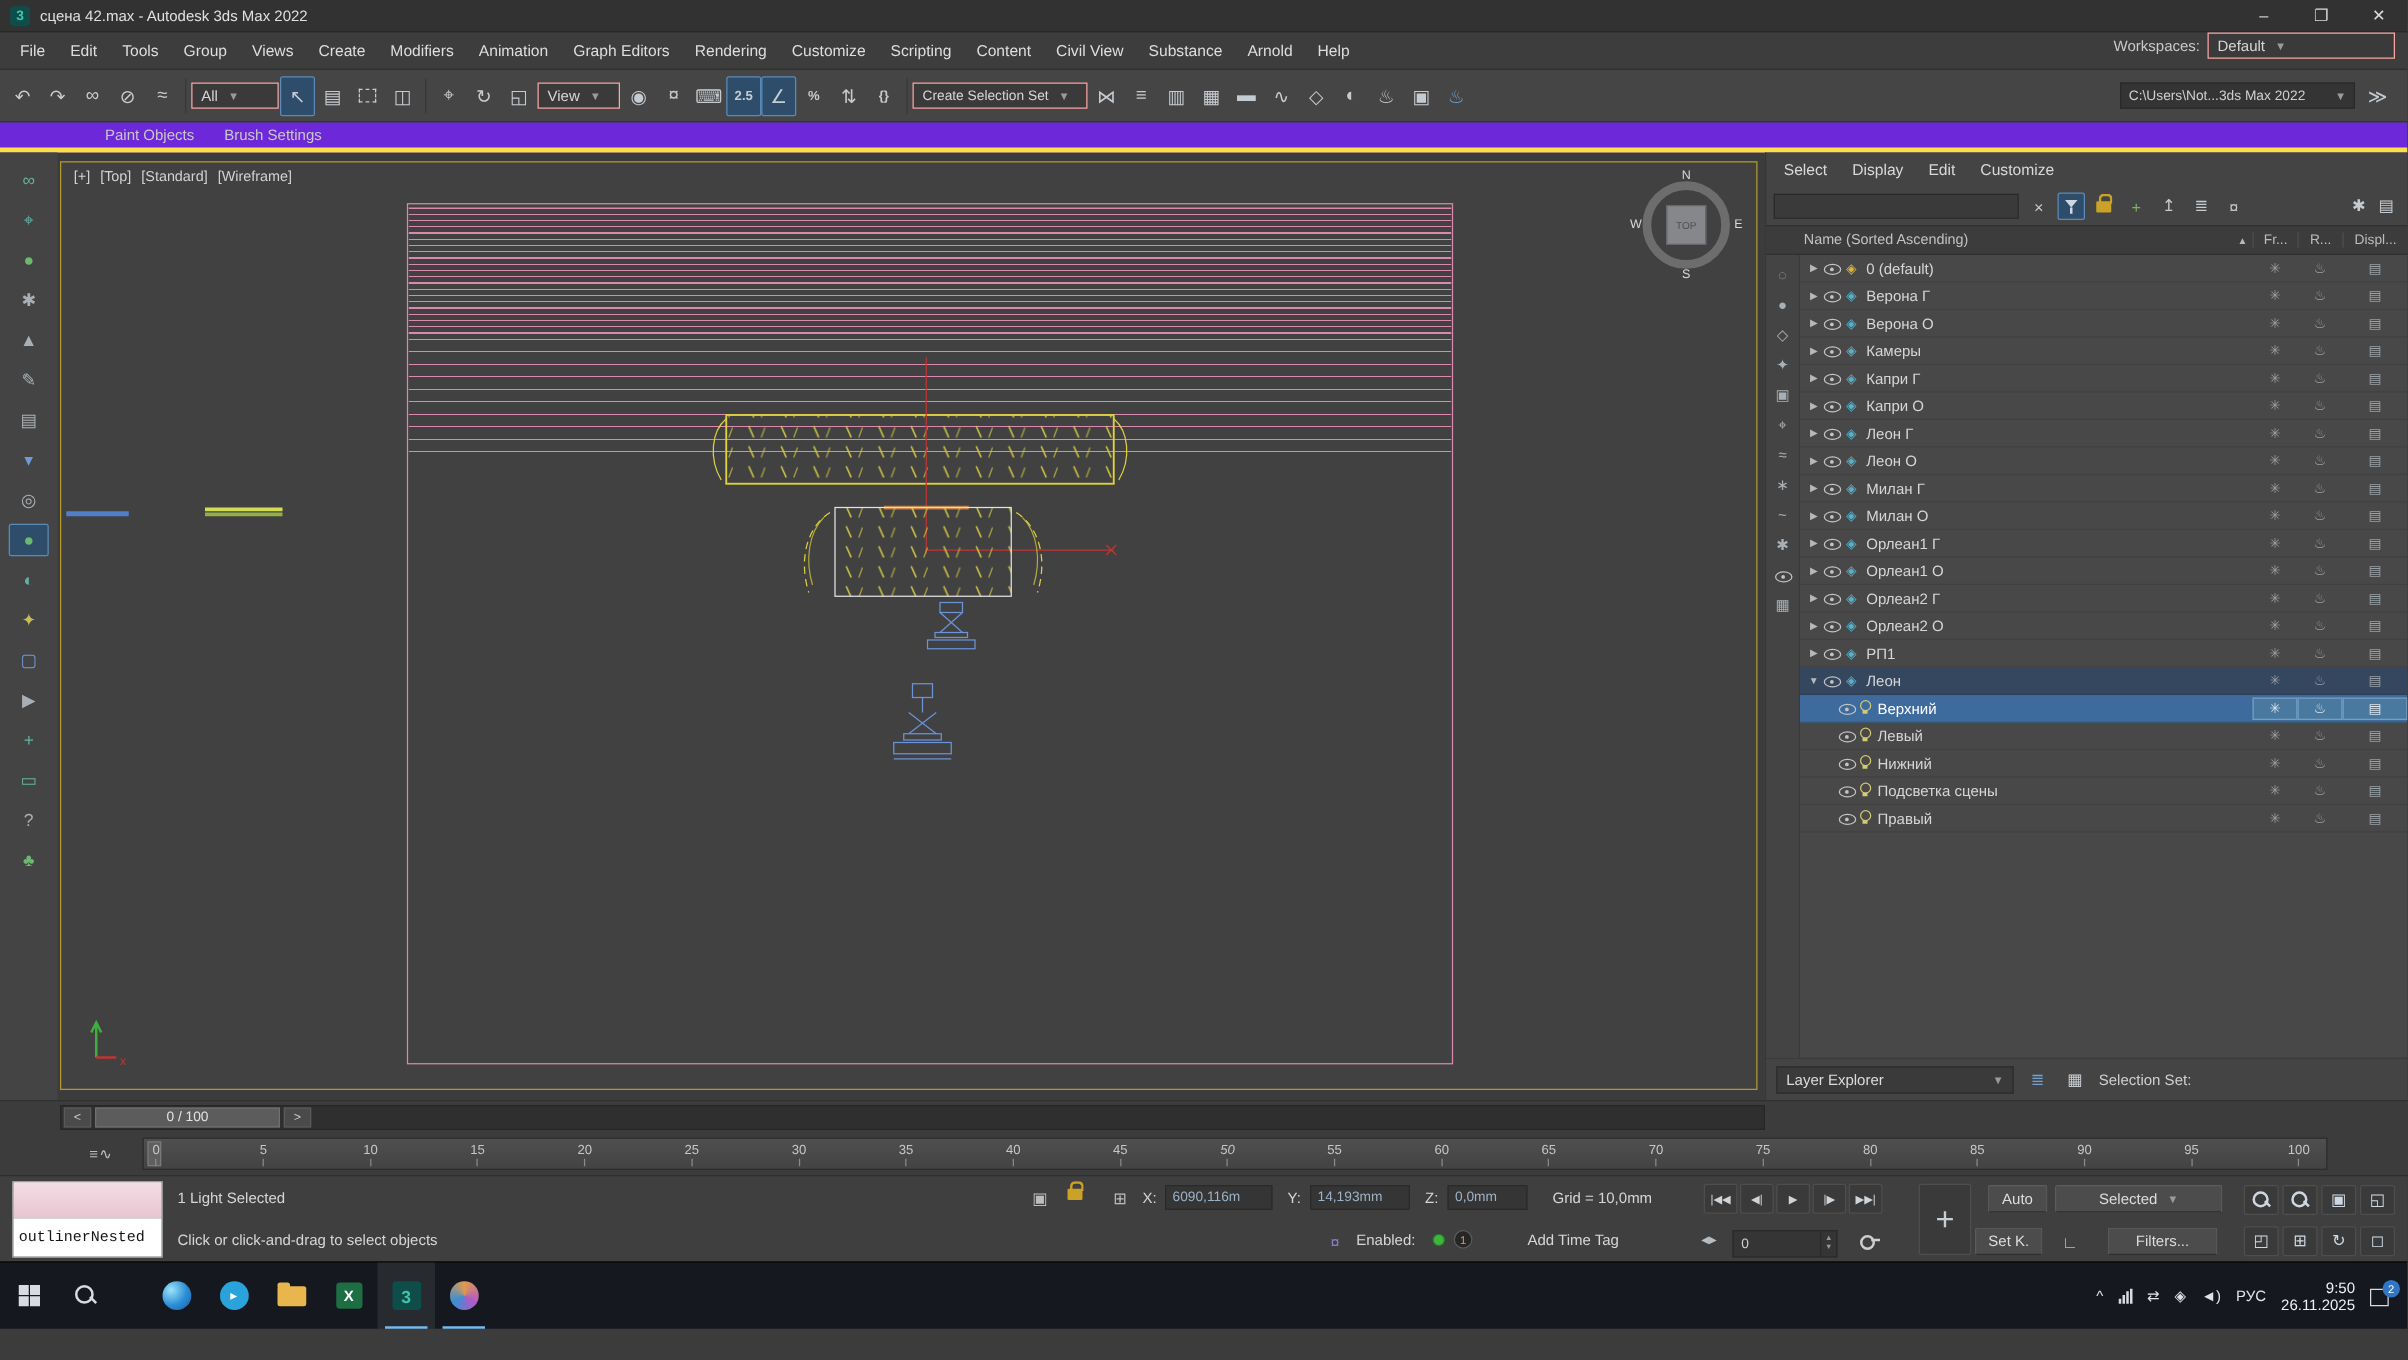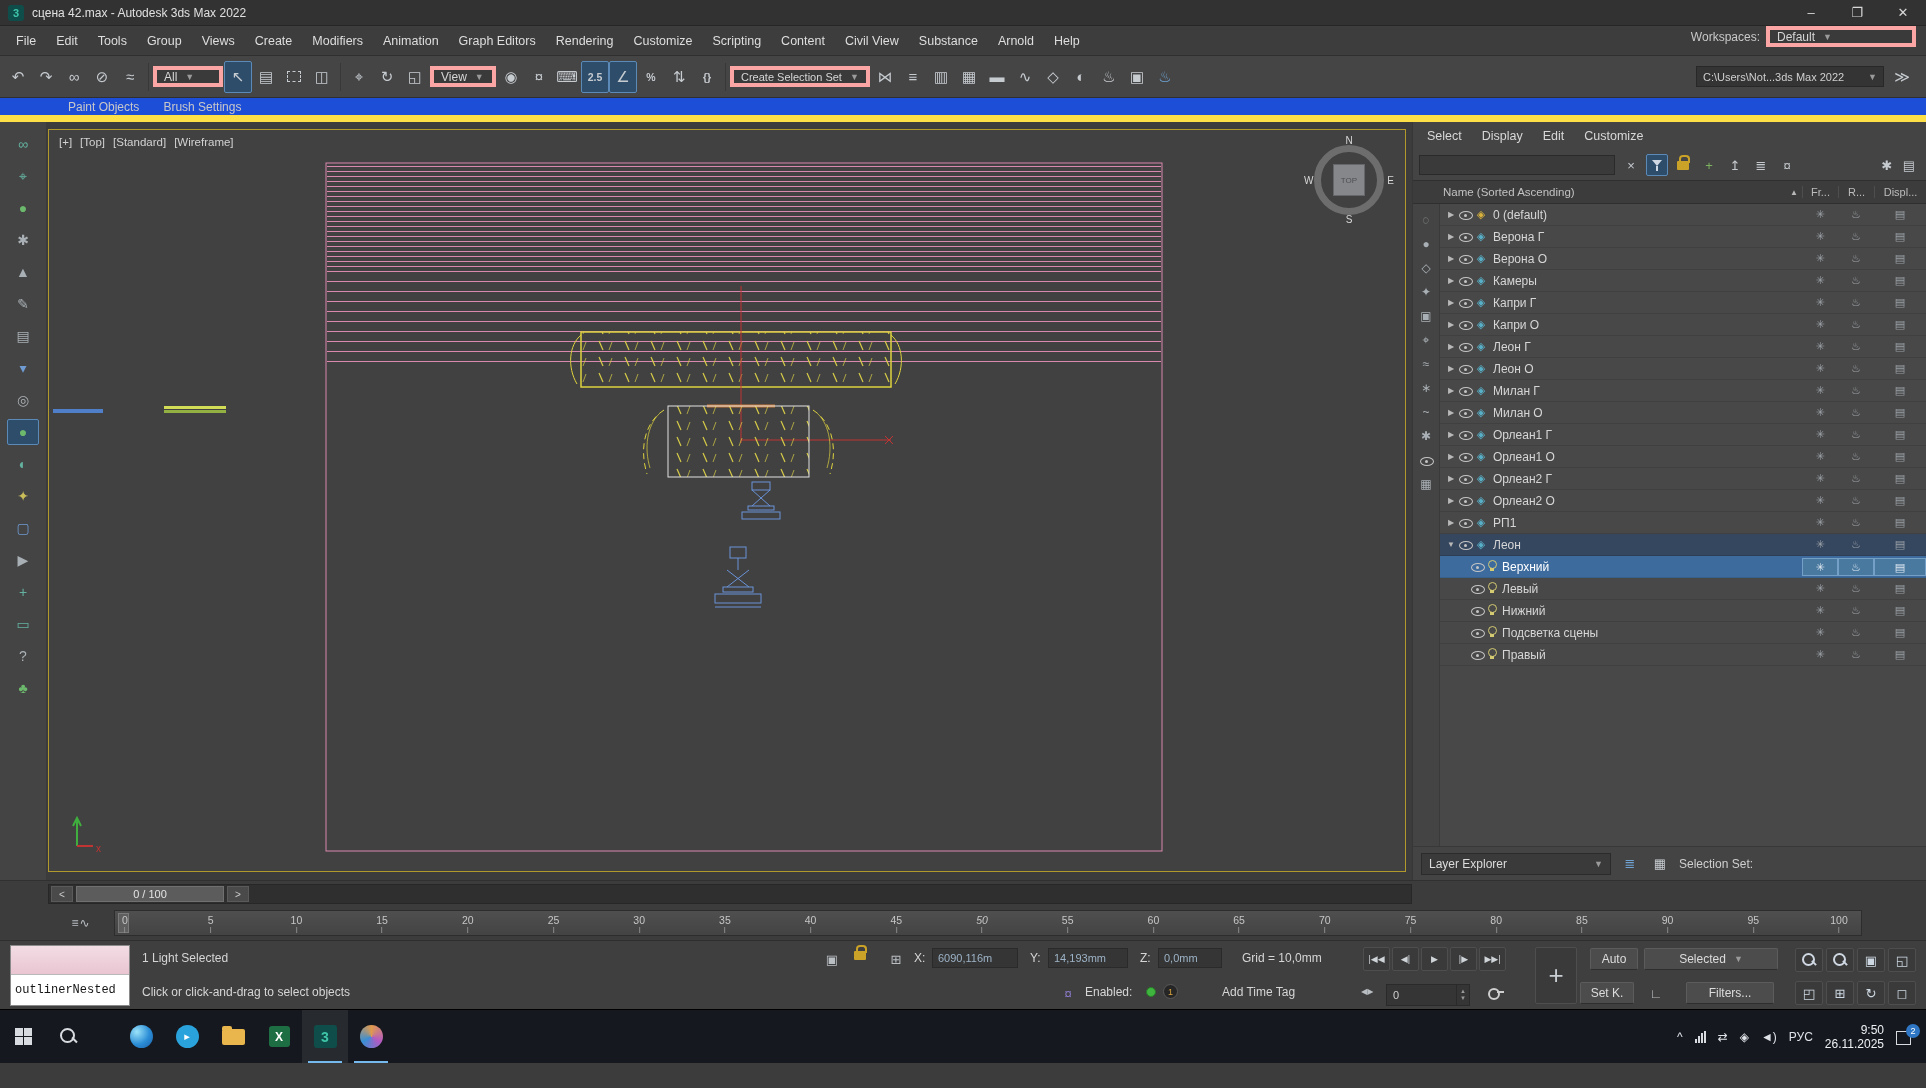--- a/index.html
+++ b/index.html
@@ -11,39 +11,39 @@
   .titlebar{height:26px;background:#323232;display:flex;align-items:center;border-bottom:1px solid #262626}
   .appico{width:16px;height:16px;margin:0 8px 0 8px;border-radius:3px;background:#0f4d4a;color:#3fc6a8;font-weight:bold;font-size:11px;display:flex;align-items:center;justify-content:center}
   .titletext{font-size:12px;color:#e0e0e0}
   .wincontrols{margin-left:auto;display:flex;height:100%}
   .winbtn{width:46px;height:100%;display:flex;align-items:center;justify-content:center;color:#d8d8d8;font-size:13px}
 
   
   .menubar{height:30px;background:#3d3d3d;display:flex;align-items:flex-start;border-bottom:1px solid #2f2f2f;padding-left:6px}
   .menu-item{padding:0 10px;font-size:12.5px;color:#dedede;line-height:30px}
   .workspaces{margin-left:auto;display:flex;align-items:center;gap:6px;padding-right:10px}
-  .dd{height:21px;background:#3a3a3a;border:4px solid #fca5a5;display:inline-flex;align-items:center;padding:0 7px;gap:8px;color:#d6d6d6;font-size:12px}
+  .dd{height:21px;background:#3a3a3a;border:1px solid #fca5a5;display:inline-flex;align-items:center;padding:0 7px;gap:8px;color:#d6d6d6;font-size:12px}
   .dd .car{color:#9a9a9a;font-size:9px}
 
   
   .toolbar{height:42px;background:#454545;display:flex;align-items:center;border-bottom:1px solid #2f2f2f;padding:0 4px;gap:1px}
   .tbi{display:inline-flex;align-items:center;justify-content:center;width:28px;height:32px;color:#c6cbd0;font-size:15px;border:1px solid transparent;border-radius:2px}
   .tbi.txt{font-size:10.5px;font-weight:bold}
   .tbi.active{background:#2e4d6b;border-color:#5b8ab8}
   .sep{width:1px;height:28px;background:#383838;margin:0 3px}
   .dashedbox{width:14px;height:11px;border:1px dashed #c6cbd0;display:inline-block}
   .pathgrp{margin-left:auto;display:flex;align-items:center;gap:4px;padding-right:6px}
   .pathfield{width:188px;height:21px;background:#343434;border:1px solid #282828;display:flex;align-items:center;padding:0 6px;gap:6px;font-size:11px;color:#cfcfcf}
   .pathfield .car{margin-left:auto;color:#9a9a9a;font-size:9px}
 
   
   .ribbontabs{height:25px;background:#454545;display:flex;align-items:flex-end;padding-left:56px;border-bottom:1px solid #3a3a3a}
   .rtab{padding:3px 14px;font-size:12px;color:#c4c4c4}
   .rtab.active{background:#4f4f4f;border:1px solid #5c5c5c;border-bottom:none;color:#ececec}
-  .ribbonsub{height:24px;background:#1d4ed8;display:flex;align-items:center;padding-left:56px;border-bottom:7px solid #fde047;gap:4px}
+  .ribbonsub{height:24px;background:#6d28d9;display:flex;align-items:center;padding-left:72px;border-bottom:4px solid #fde047;gap:4px}
   .stab{padding:0 12px;font-size:12px;color:#c8c8c8}
 
   
   .main{display:flex;height:758px}
   .sidebar{width:46px;background:#444;display:flex;flex-direction:column;align-items:center;padding-top:6px}
   .sidebar .tbi{width:32px;height:26px;margin:3px 0;font-size:14px;color:#a9b0b5}
   .sidebar .tbi.teal{color:#64b1a0}
   .sidebar .tbi.green{color:#6cb86c}
   .sidebar .tbi.blue{color:#6f9ad2}
   .sidebar .tbi.yellow{color:#c9bd5a}

